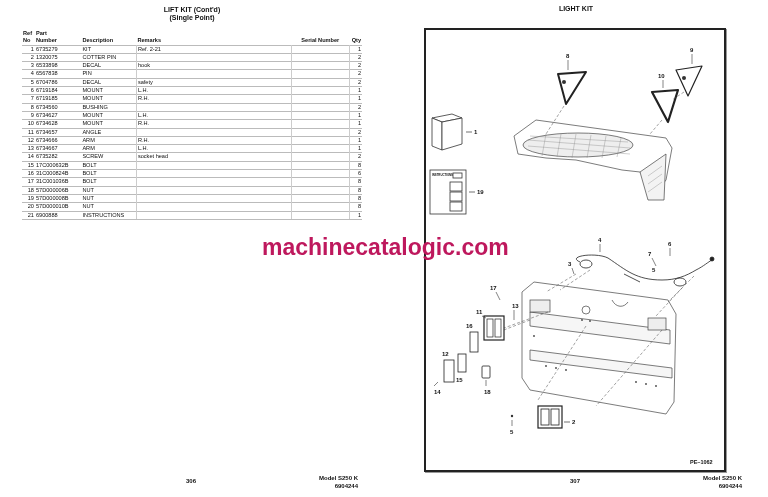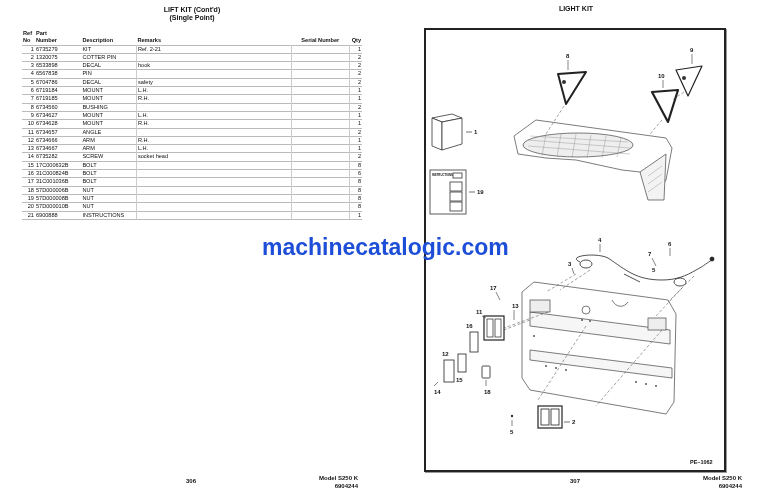--- a/index.html
+++ b/index.html
@@ -24,21 +24,21 @@
   table.parts td.qty { text-align:right; width:10px; }
   table.parts th.qty { text-align:right; }
 
   .footer-num { position:absolute; top:478px; font-size:6px; font-weight:bold; }
   .footer-model { position:absolute; top:474px; font-size:6px; font-weight:bold; text-align:right; line-height:8px; }
 
   .frame { position:absolute; left:424px; top:28px; width:298px; height:270px; border:2px solid #222; box-shadow:1px 1px 0 #999; }
   .frame { height:440px; }
   svg.diagram { position:absolute; left:0; top:0; }
 
-  .watermark { position:absolute; left:262px; top:234px; font-size:23px; font-weight:bold; color:#1d4ed8; letter-spacing:0px;text-align:center; }
+  .watermark { position:absolute; left:262px; top:234px; font-size:23px; font-weight:bold; color:#be185d; letter-spacing:0px;text-align:center; }
 </style>
 </head>
 <body>
 
 <div class="page left">
   <div class="title">
     <span>LIFT KIT (Cont'd)</span>
     <span>(Single Point)</span>
   </div>
 

